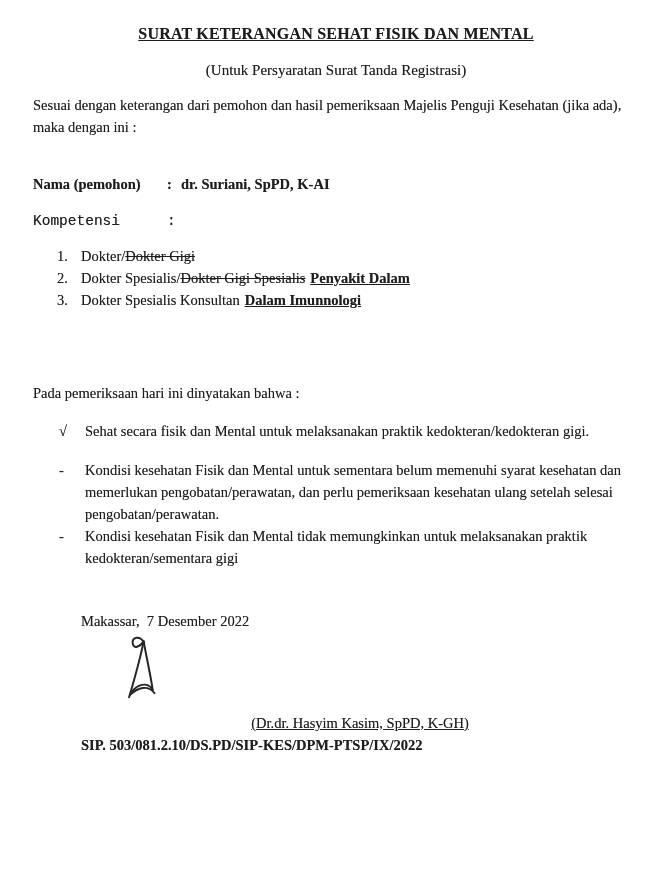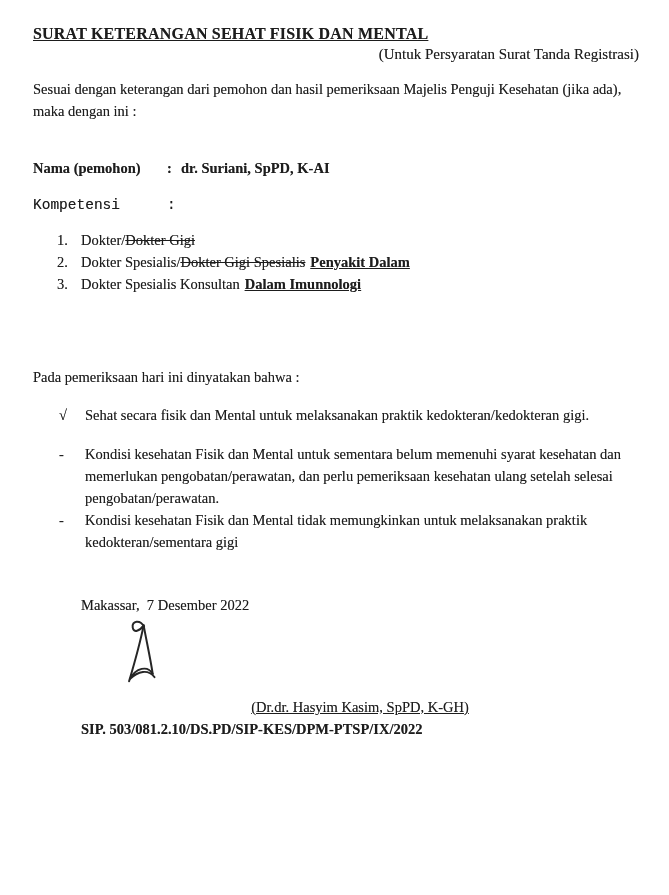--- a/index.html
+++ b/index.html
@@ -10,29 +10,30 @@
     font-family:"Liberation Serif","DejaVu Serif",serif;
     color:#1d1d1d;
     font-size:14.5px;
     line-height:21.5px;
     box-sizing:border-box;
     padding:24px 30px 0 33px;
     overflow:hidden;
     text-shadow:0 0 0.5px rgba(40,40,40,0.55);
   }
   .title {
-    text-align:left;
+    text-align:center;
     font-weight:bold;
     font-size:16px;
     line-height:20px;
     text-decoration:underline;
     letter-spacing:0.2px;
   }
   .subtitle {
-    text-align:right;
+    text-align:center;
+    margin-top:16px;
     font-size:15px;
     line-height:21px;
   }
   p { margin:0; }
   .intro { margin-top:14px; }
   .field { display:flex; }
   .field-name { margin-top:36px;font-weight:bold; }
   .field-komp { margin-top:15px;font-family:Liberation Mono, monospace; }
   .f-label { width:134px; flex:none; }
   .f-colon { width:14px; flex:none; }

